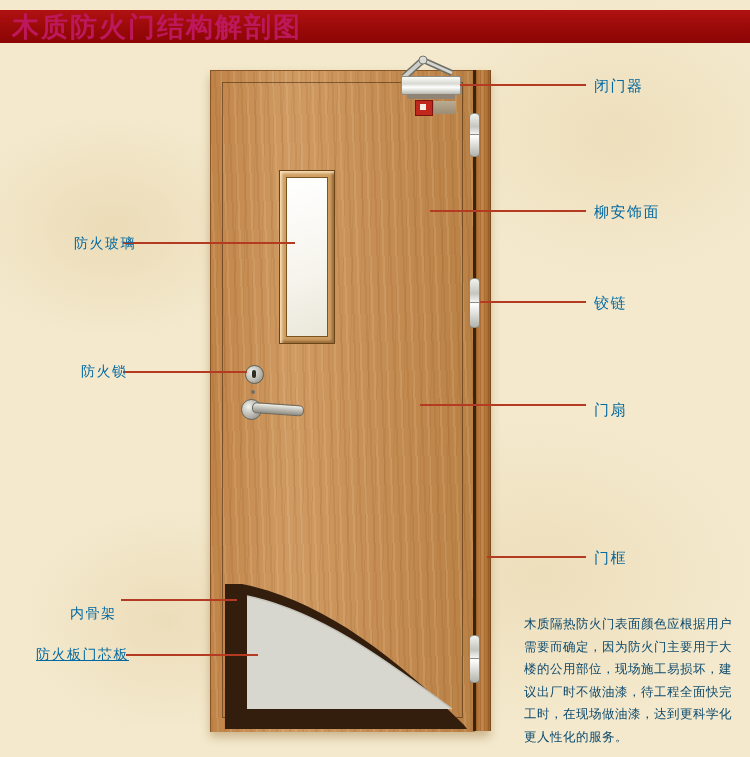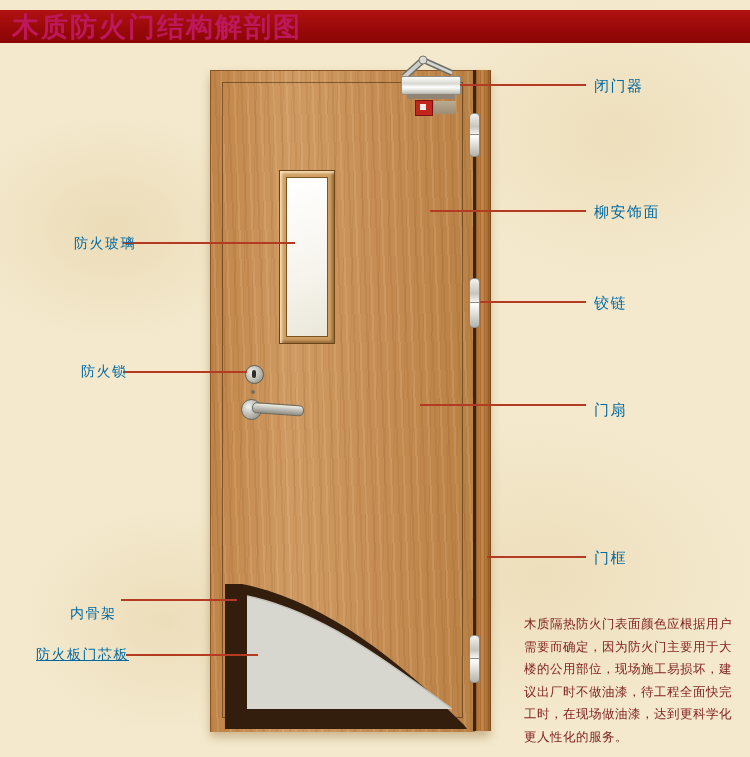--- a/index.html
+++ b/index.html
@@ -83,21 +83,21 @@
 
   
   .cutaway{left:10px;top:508px;width:258px;height:153px;}
 
   
   .pline{height:2px;background:#b43b22;}
   .lbl{color:#0369a1;font-size:14px;letter-spacing:1.5px;white-space:nowrap;}
   .lbl-r{font-size:15px;}
 
   
-  .desc{left:524px;top:613px;width:196px;color:#7f1d1d;font-size:12.5px;
+  .desc{left:524px;top:613px;width:196px;color:#0c4a6e;font-size:12.5px;
     line-height:22.5px;letter-spacing:.5px;}
   .desc div{white-space:nowrap;}
 </style>
 </head>
 <body>
 
 <div class="abs banner"></div>
 <div class="abs banner-text">木质防火门结构解剖图</div>
 
 <div class="abs door">

